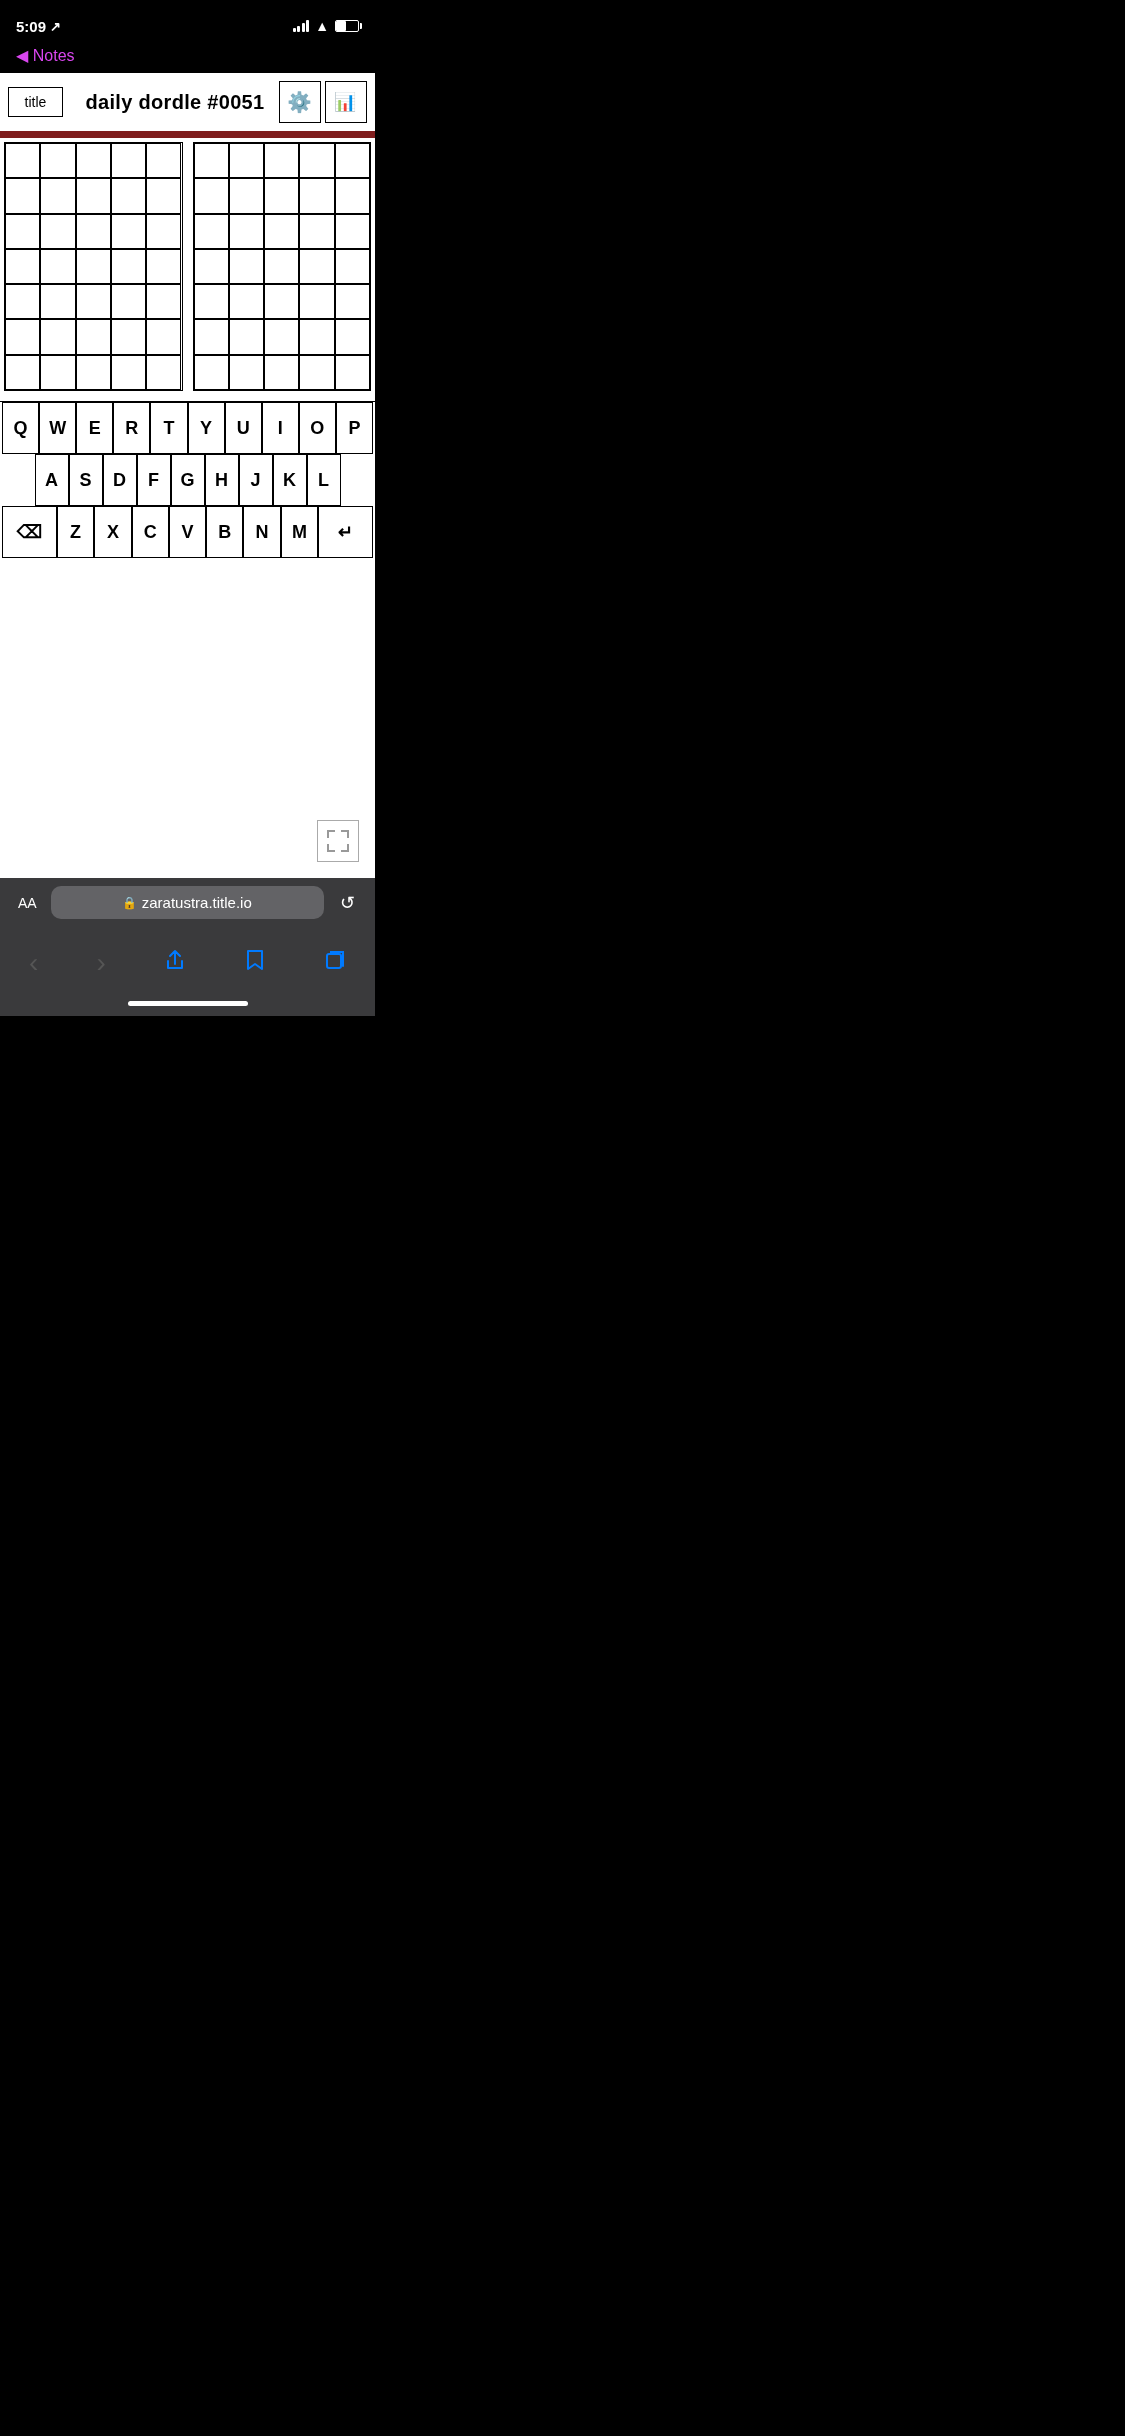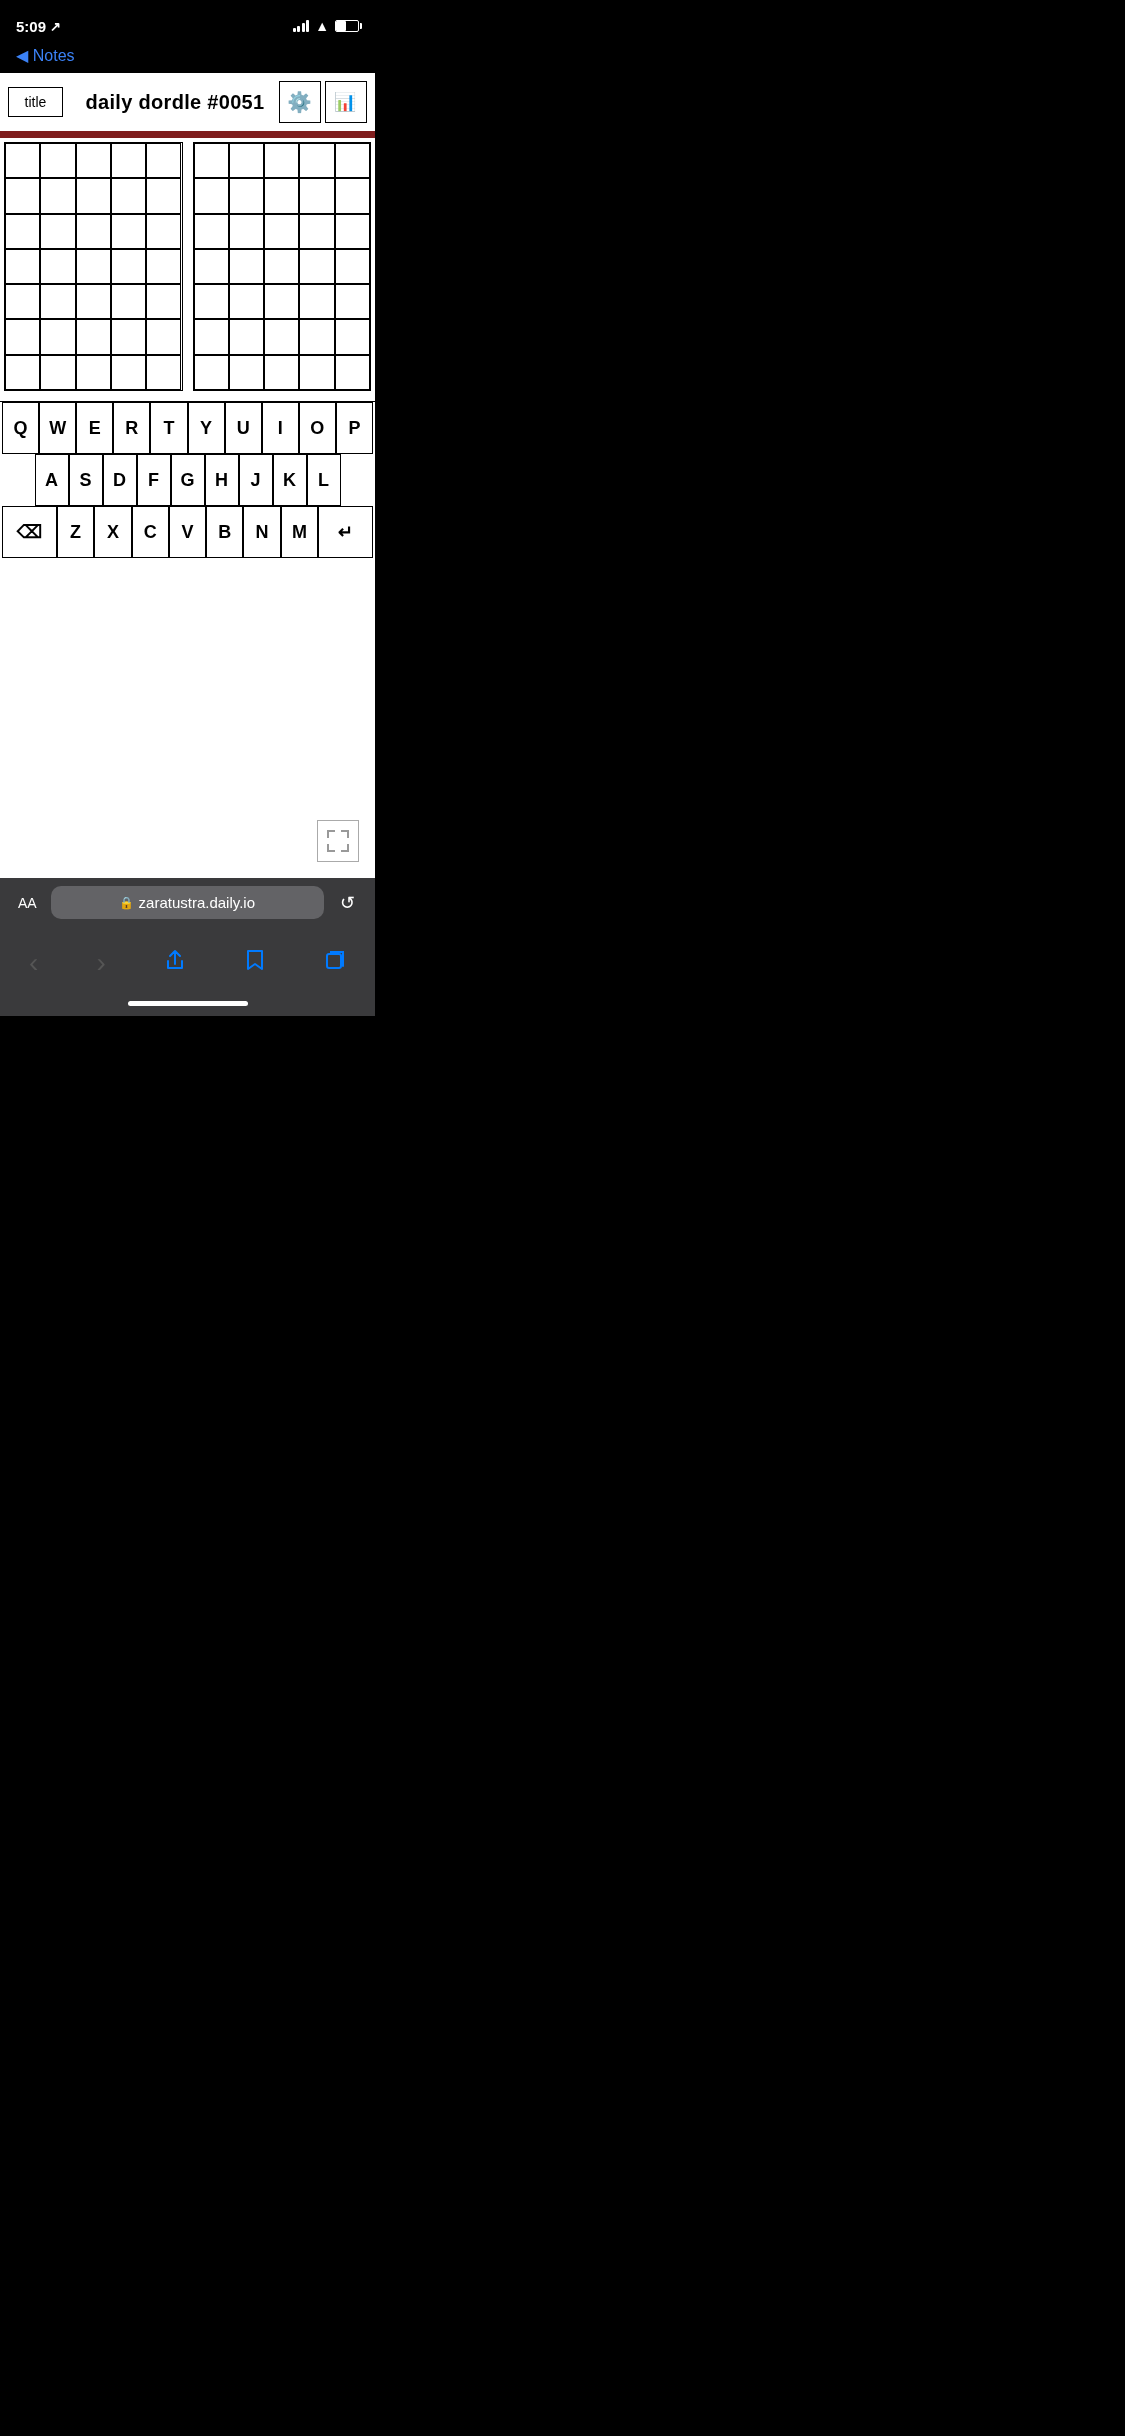--- a/index.html
+++ b/index.html
@@ -75,21 +75,21 @@
     .nav-bar {
       background: #000;
       color: #fff;
       padding: 2px 16px 8px 16px;
       font-size: 16px;
     }
     .nav-back {
       display: flex;
       align-items: center;
       gap: 4px;
-      color: #3b82f6;
+      color: #d946ef;
       font-size: 16px;
     }
 
     
     .game-container {
       background: #fff;
       width: 375px;
       min-height: 670px;
     }
 
@@ -469,21 +469,21 @@
       </svg>
     </button>
   </div>
 
 </div>
 
 <div class="browser-bar">
   <span class="aa-text">AA</span>
   <div class="url-bar">
     <span class="lock-icon">🔒</span>
-    <span class="url-text">zaratustra.daily.io</span>
+    <span class="url-text">zaratustra.title.io</span>
   </div>
   <span class="refresh-btn">↺</span>
 </div>
 
 <div class="bottom-nav">
   <span class="nav-btn disabled" style="font-size:28px; font-weight:300;">‹</span>
   <span class="nav-btn disabled" style="font-size:28px; font-weight:300;">›</span>
   <span class="nav-btn">
     <svg width="22" height="22" viewBox="0 0 22 22" fill="none">
       <path d="M11 2 L11 15 M6 7 L11 2 L16 7 M4 12 L4 19 L18 19 L18 12" stroke="#007aff" stroke-width="2" stroke-linecap="round" stroke-linejoin="round"></path>

